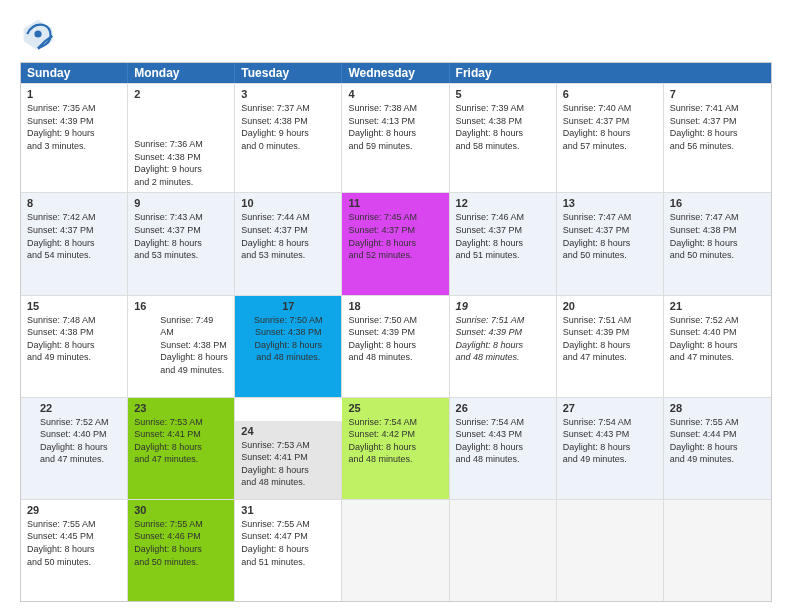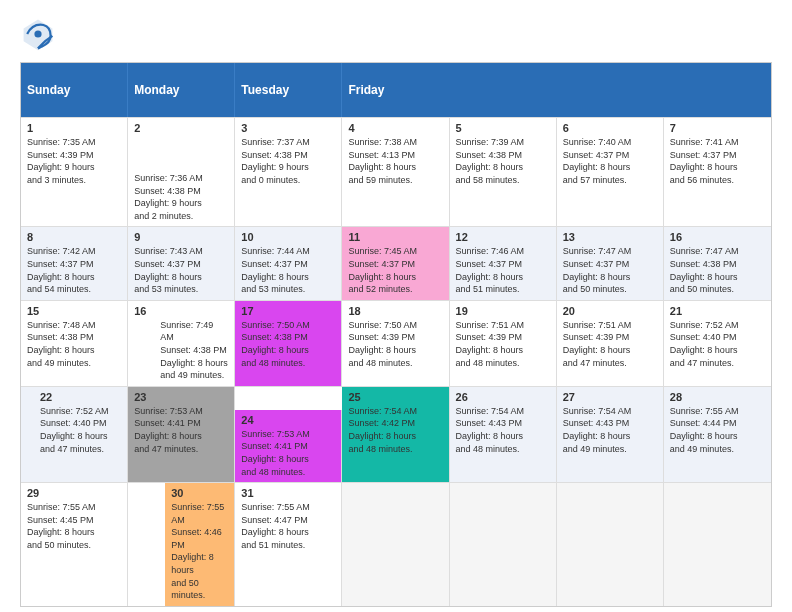--- a/index.html
+++ b/index.html
@@ -70,21 +70,21 @@
     }
     .cal-header-row {
       display: grid;
       grid-template-columns: repeat(7, 1fr);
       background: #2a6db5;
     }
     .cal-header-cell {
       color: #fff;
       font-weight: bold;
       font-size: 12px;
-      padding: 20px 6px;
+      padding: 3px 6px;
       text-align: left;
       border-right: 1px solid #3a7dc5;
     }
     .cal-header-cell:last-child { border-right: none; }
     .cal-body {
       flex: 1;
       display: flex;
       flex-direction: column;
     }
     .cal-week {
@@ -139,20 +139,21 @@
       <div class="main-title"></div>
       <div class="subtitle"></div>
     </div>
   </div>
 
   <div class="calendar">
     <div class="cal-header-row">
     <div class="cal-header-cell">Sunday</div>
         <div class="cal-header-cell">Monday</div>
         <div class="cal-header-cell">Tuesday</div>
+        <div class="cal-header-cell">Wednesday</div>
         <div class="cal-header-cell">Friday</div>
       </div>
     <div class="cal-body">
     <div class="cal-week">
           <div class="cal-cell" style="background: rgb(255, 255, 255);">
             <span class="day-num">1</span>
             <div class="day-info" style="white-space: pre-line;">Sunrise: 7:35 AM
 Sunset: 4:39 PM
 Daylight: 9 hours
 and 3 minutes.</div>
@@ -215,21 +216,21 @@
 Daylight: 8 hours
 and 53 minutes.</div>
           </div>
           <div class="cal-cell" style="background: rgb(238, 242, 249);">
             <span class="day-num">10</span>
             <div class="day-info" style="white-space: pre-line;">Sunrise: 7:44 AM
 Sunset: 4:37 PM
 Daylight: 8 hours
 and 53 minutes.</div>
           </div>
-          <div class="cal-cell" style="background: #f9a8d4;">
+          <div class="cal-cell" style="background: #d946ef;">
             <span class="day-num">11</span>
             <div class="day-info" style="white-space: pre-line;">Sunrise: 7:45 AM
 Sunset: 4:37 PM
 Daylight: 8 hours
 and 52 minutes.</div>
           </div>
           <div class="cal-cell" style="background: rgb(238, 242, 249);">
             <span class="day-num">12</span>
             <div class="day-info" style="white-space: pre-line;">Sunrise: 7:46 AM
 Sunset: 4:37 PM
@@ -259,35 +260,35 @@
 Daylight: 8 hours
 and 49 minutes.</div>
           </div>
           <div class="cal-cell" style="background: rgb(255, 255, 255);">
             <span class="day-num">16</span>
             <div class="day-info" style="white-space: pre-line; margin-left: 26px;">Sunrise: 7:49 AM
 Sunset: 4:38 PM
 Daylight: 8 hours
 and 49 minutes.</div>
           </div>
-          <div class="cal-cell" style="background: #d946ef;">
+          <div class="cal-cell" style="background: #0ea5e9; text-align: center;">
             <span class="day-num">17</span>
             <div class="day-info" style="white-space: pre-line;">Sunrise: 7:50 AM
 Sunset: 4:38 PM
 Daylight: 8 hours
 and 48 minutes.</div>
           </div>
           <div class="cal-cell" style="background: rgb(255, 255, 255);">
             <span class="day-num">18</span>
             <div class="day-info" style="white-space: pre-line;">Sunrise: 7:50 AM
 Sunset: 4:39 PM
 Daylight: 8 hours
 and 48 minutes.</div>
           </div>
-          <div class="cal-cell" style="background: rgb(255, 255, 255);">
+          <div class="cal-cell" style="background: rgb(255, 255, 255); font-style: italic;">
             <span class="day-num">19</span>
             <div class="day-info" style="white-space: pre-line;">Sunrise: 7:51 AM
 Sunset: 4:39 PM
 Daylight: 8 hours
 and 48 minutes.</div>
           </div>
           <div class="cal-cell" style="background: rgb(255, 255, 255);">
             <span class="day-num">20</span>
             <div class="day-info" style="white-space: pre-line;">Sunrise: 7:51 AM
 Sunset: 4:39 PM
@@ -303,35 +304,35 @@
           </div>
         </div>
         <div class="cal-week">
           <div class="cal-cell" style="background: rgb(238, 242, 249); padding-left: 19px;">
             <span class="day-num">22</span>
             <div class="day-info" style="white-space: pre-line;">Sunrise: 7:52 AM
 Sunset: 4:40 PM
 Daylight: 8 hours
 and 47 minutes.</div>
           </div>
-          <div class="cal-cell" style="background: #a3a3a3;">
+          <div class="cal-cell" style="background: #84cc16;">
             <span class="day-num">23</span>
             <div class="day-info" style="white-space: pre-line;">Sunrise: 7:53 AM
 Sunset: 4:41 PM
 Daylight: 8 hours
 and 47 minutes.</div>
           </div>
-          <div class="cal-cell" style="background: #d946ef; margin-top: 23px;">
+          <div class="cal-cell" style="background: #e5e5e5; margin-top: 23px;">
             <span class="day-num">24</span>
             <div class="day-info" style="white-space: pre-line;">Sunrise: 7:53 AM
 Sunset: 4:41 PM
 Daylight: 8 hours
 and 48 minutes.</div>
           </div>
-          <div class="cal-cell" style="background: #14b8a6;">
+          <div class="cal-cell" style="background: #bef264;">
             <span class="day-num">25</span>
             <div class="day-info" style="white-space: pre-line;">Sunrise: 7:54 AM
 Sunset: 4:42 PM
 Daylight: 8 hours
 and 48 minutes.</div>
           </div>
           <div class="cal-cell" style="background: rgb(238, 242, 249);">
             <span class="day-num">26</span>
             <div class="day-info" style="white-space: pre-line;">Sunrise: 7:54 AM
 Sunset: 4:43 PM
@@ -354,21 +355,21 @@
           </div>
         </div>
         <div class="cal-week">
           <div class="cal-cell" style="background: rgb(255, 255, 255);">
             <span class="day-num">29</span>
             <div class="day-info" style="white-space: pre-line;">Sunrise: 7:55 AM
 Sunset: 4:45 PM
 Daylight: 8 hours
 and 50 minutes.</div>
           </div>
-          <div class="cal-cell" style="background: #fdba74; margin-left: 37px;">
+          <div class="cal-cell" style="background: #84cc16;">
             <span class="day-num">30</span>
             <div class="day-info" style="white-space: pre-line;">Sunrise: 7:55 AM
 Sunset: 4:46 PM
 Daylight: 8 hours
 and 50 minutes.</div>
           </div>
           <div class="cal-cell" style="background: rgb(255, 255, 255);">
             <span class="day-num">31</span>
             <div class="day-info" style="white-space: pre-line;">Sunrise: 7:55 AM
 Sunset: 4:47 PM

